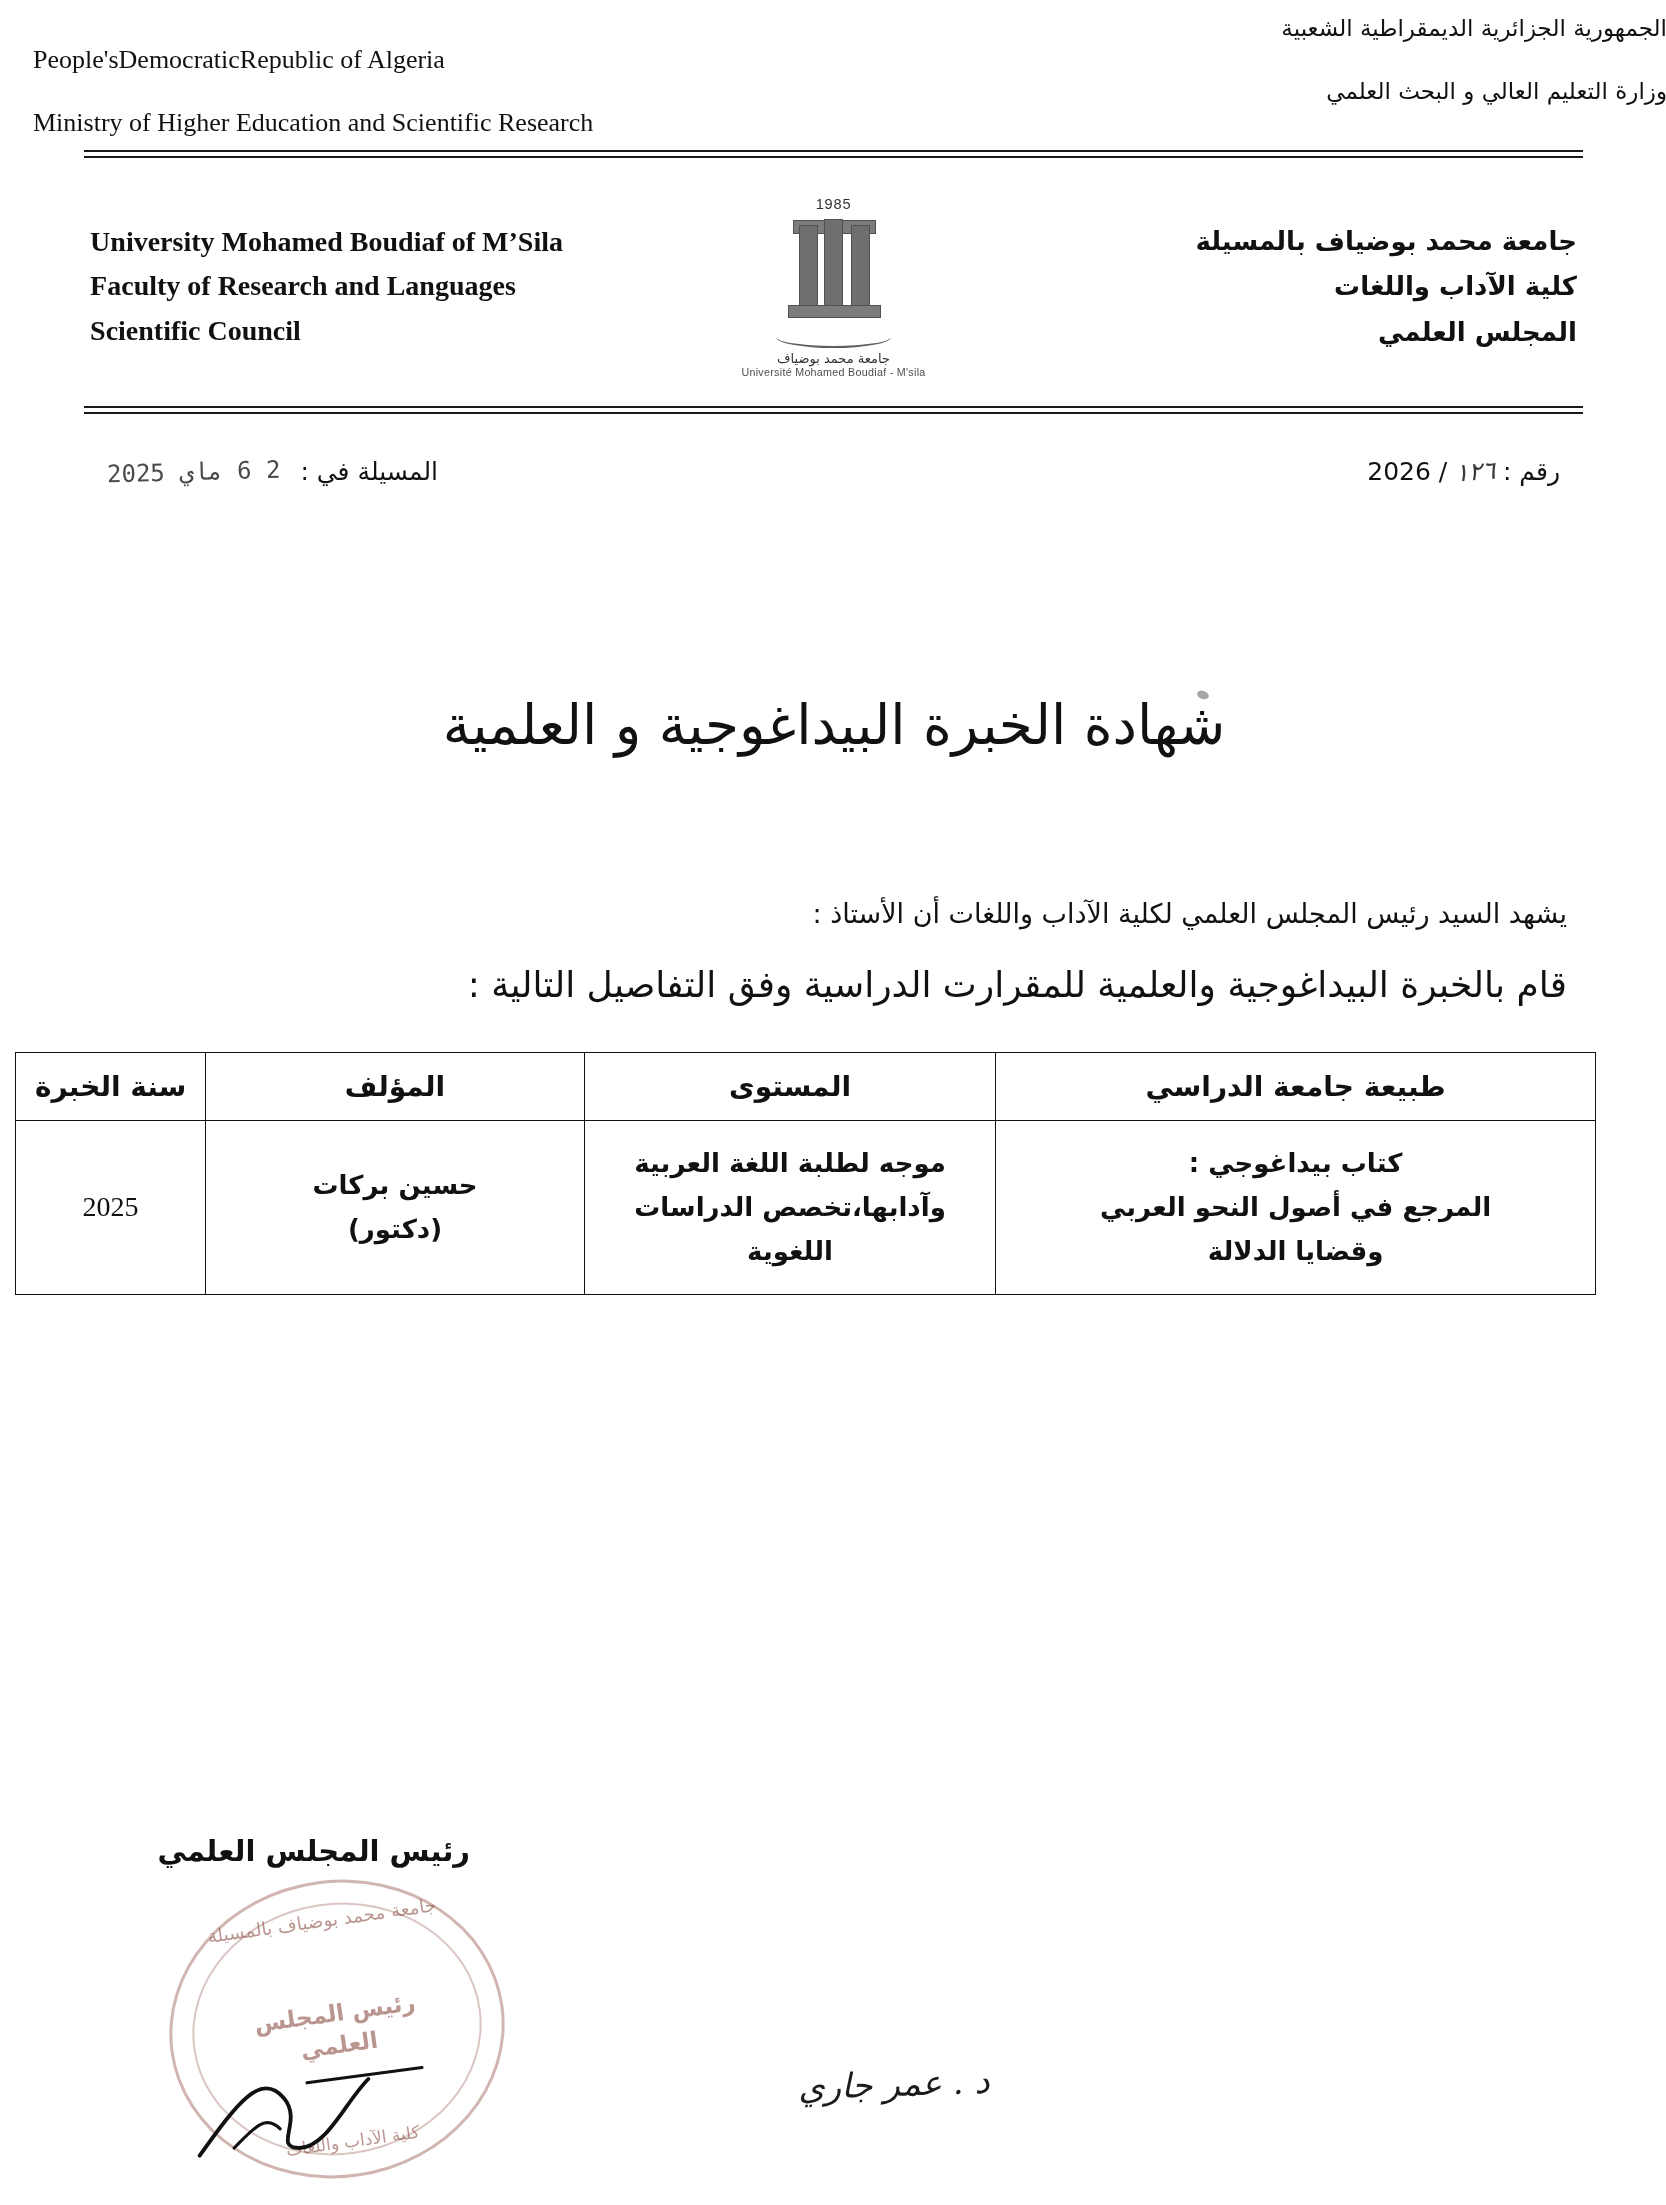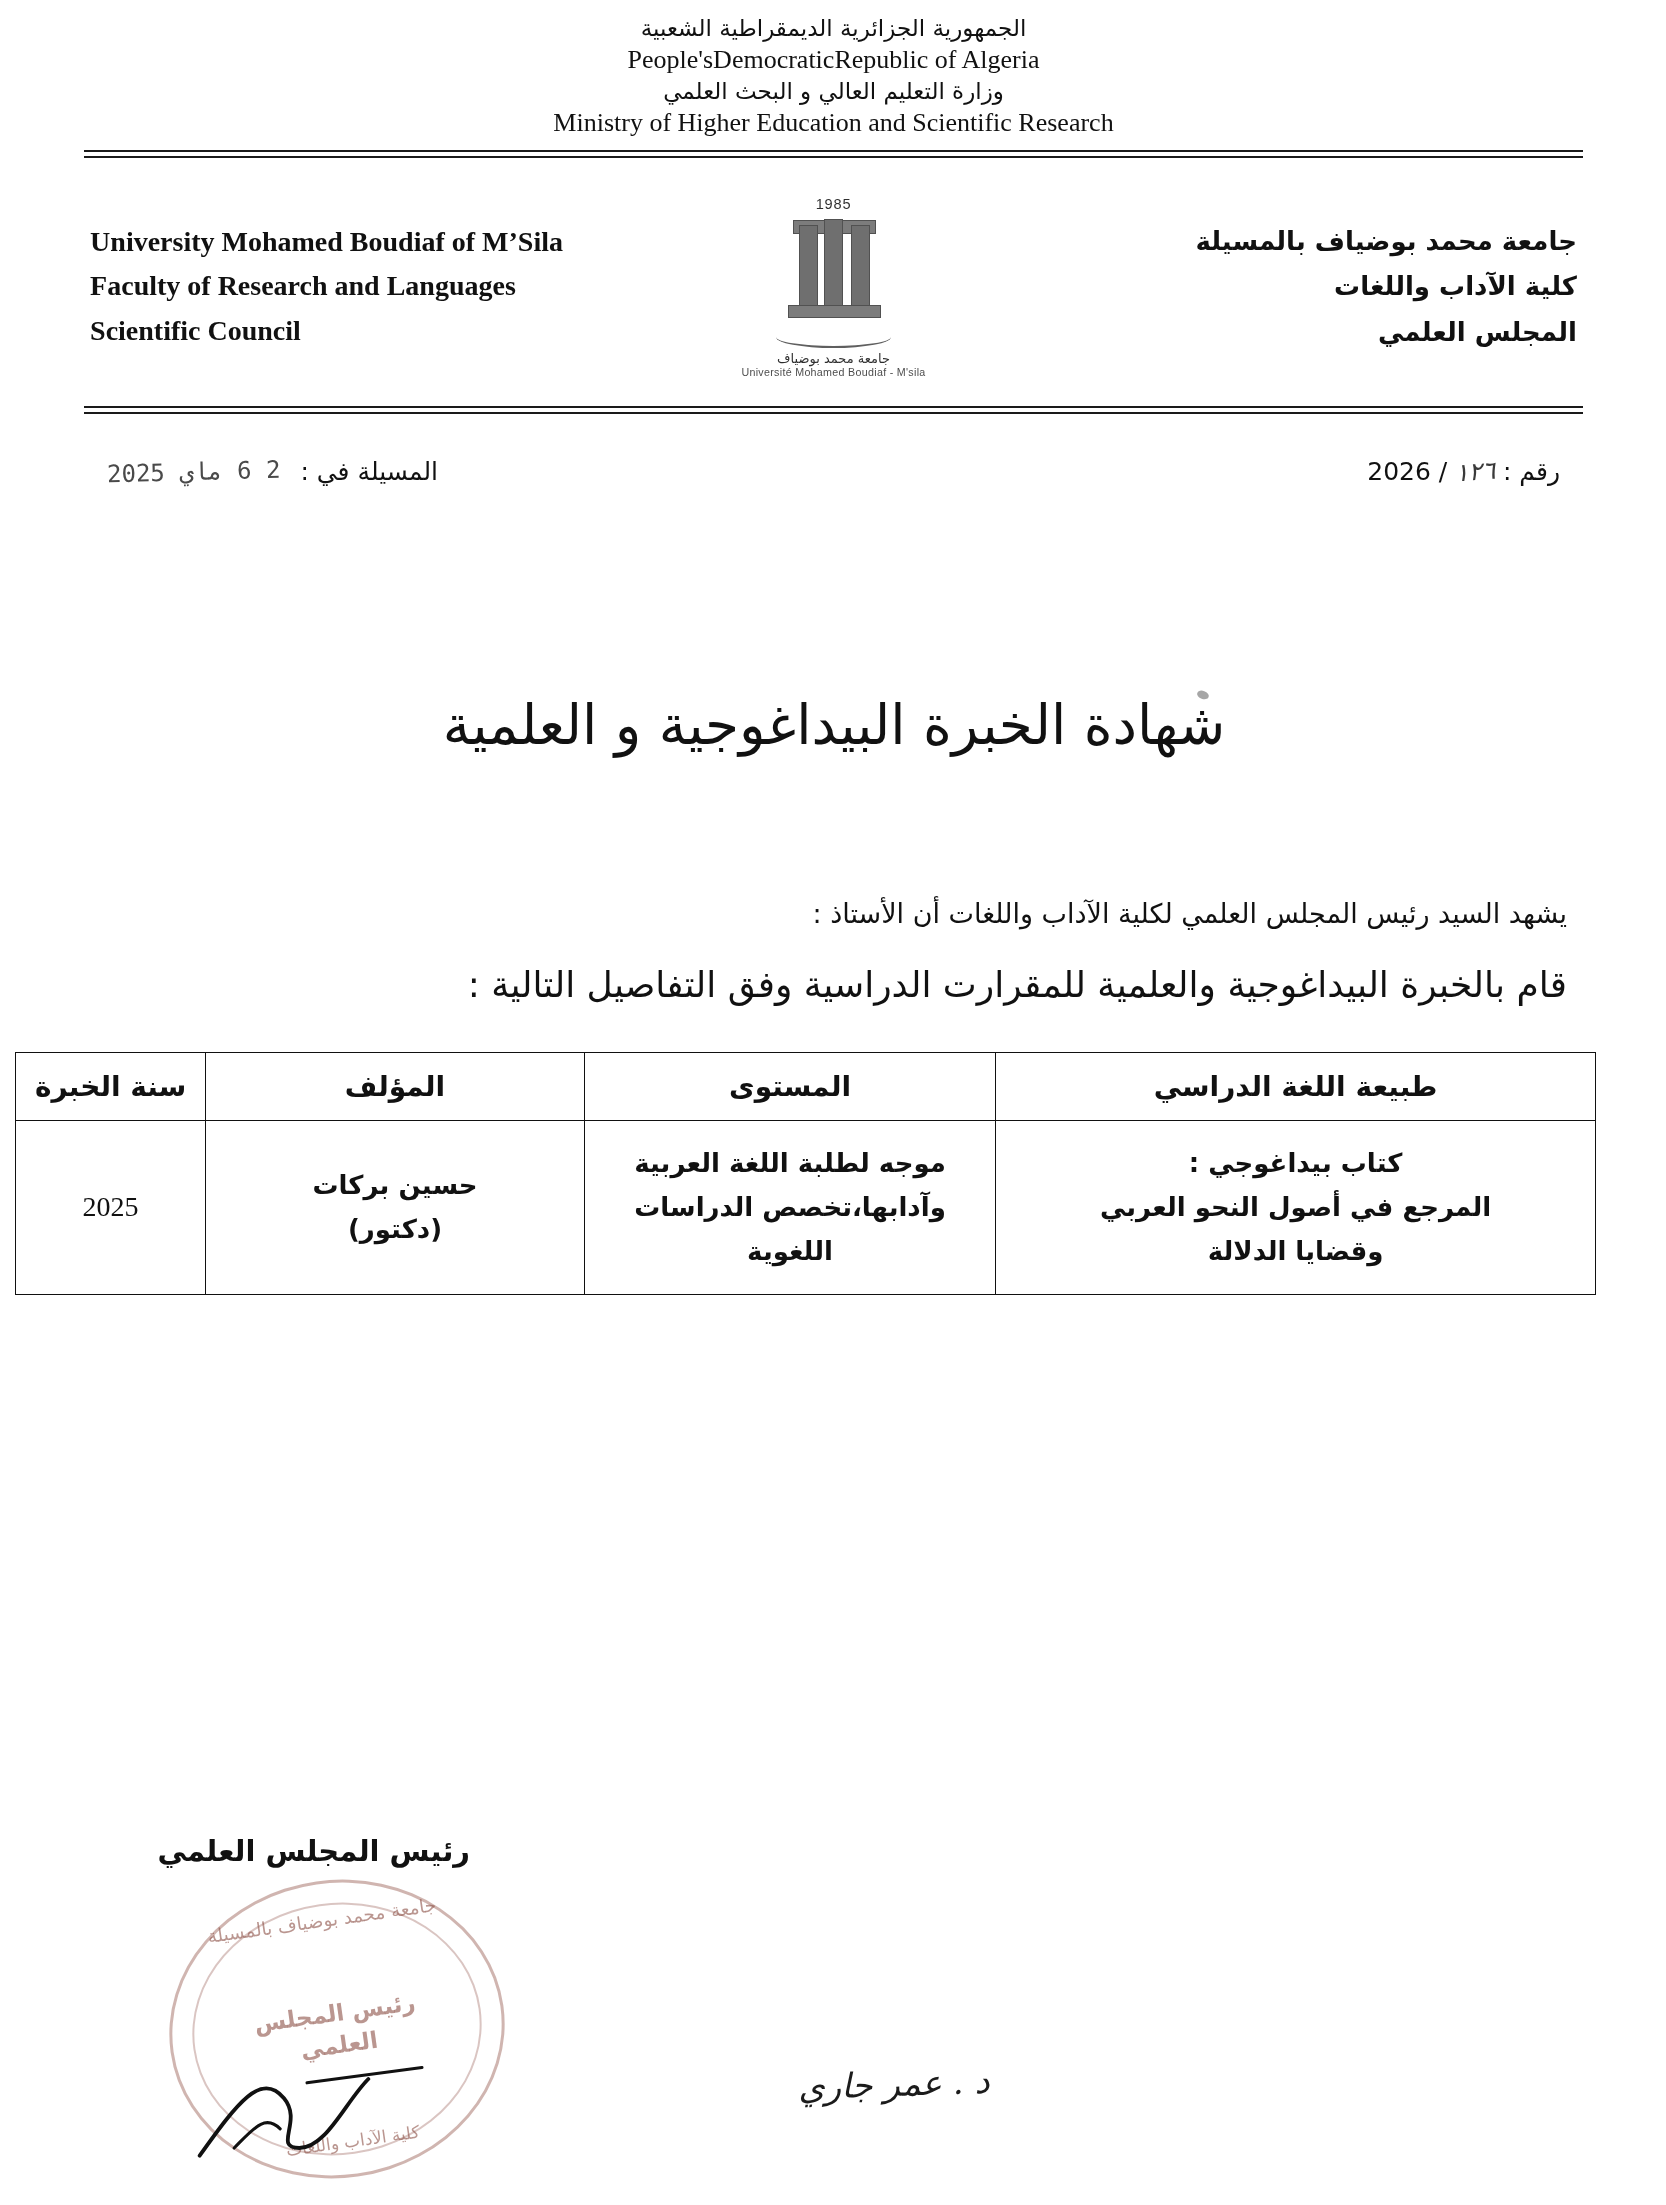--- a/index.html
+++ b/index.html
@@ -17,23 +17,23 @@
   }
 
   .page {
     position: absolute;
     inset: 0;
     padding: 0;
   }
 
   
   .nat-header {
-    text-align: center;
     padding-top: 14px;
     line-height: 1.28;
+    padding-left: 33px;
   }
   .nat-header .ar {
     font-size: 23px;
     direction: rtl;
     font-family: "DejaVu Sans", "Liberation Sans", sans-serif;
   }
   .nat-header .en {
     font-size: 26px;
     font-family: "Liberation Serif", serif;
   }
@@ -413,21 +413,21 @@
 
   <table class="cert">
     <colgroup>
       <col class="c-nature">
         <col class="c-level">
         <col class="c-author">
         <col class="c-year">
     </colgroup>
     <thead>
       <tr>
-        <th>طبيعة اللغة الدراسي</th>
+        <th>طبيعة جامعة الدراسي</th>
         <th>المستوى</th>
         <th>المؤلف</th>
         <th>سنة الخبرة</th>
       </tr>
     </thead>
     <tbody>
       <tr>
         <td class="course" style="white-space:pre-line">كتاب بيداغوجي :
 المرجع في أصول النحو العربي
 وقضايا الدلالة</td>

